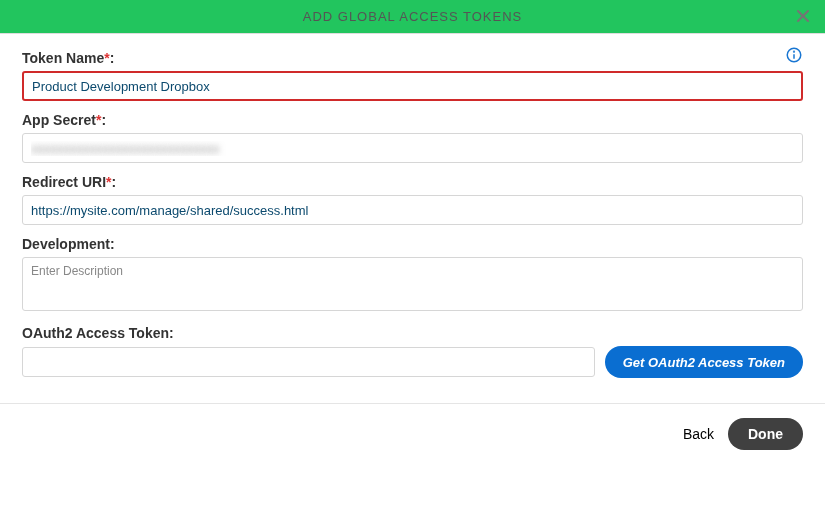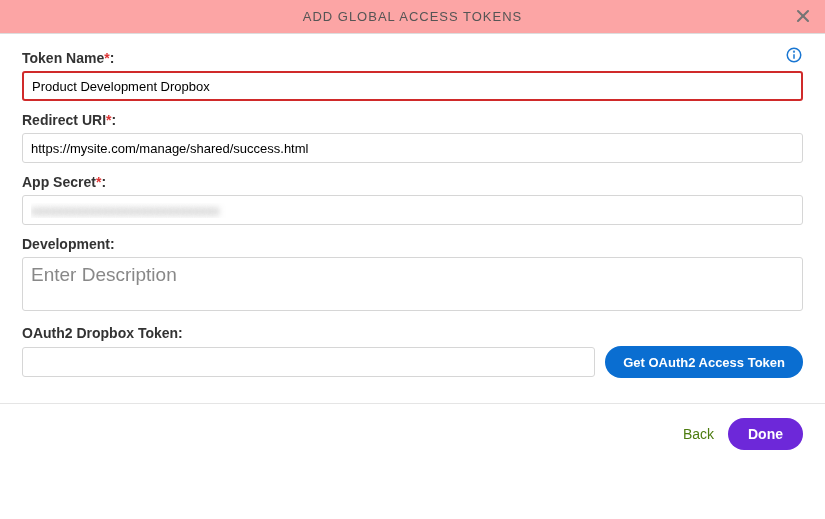--- a/index.html
+++ b/index.html
@@ -4,21 +4,21 @@
   <style>
     * { box-sizing: border-box; margin: 0; padding: 0; }
     body {
       font-family: Arial, Helvetica, sans-serif;
       font-size: 13px;
       color: #333;
       background: #fff;
       width: 825px;
     }
     .header {
-      background: #fca5a5;
+      background: #22c55e;
       height: 34px;
       display: flex;
       align-items: center;
       justify-content: center;
       position: relative;
       border-bottom: 1px solid #ddd;
     }
     .header-title {
       font-size: 13px;
       letter-spacing: 1px;
@@ -55,36 +55,36 @@
     .label-text { font-weight: bold; }
     .required { color: #d33; font-weight: bold; }
     .colon { font-weight: bold; }
     .input {
       width: 100%;
       height: 30px;
       border: 1px solid #d6d6d6;
       border-radius: 3px;
       padding: 5px 8px;
       font-size: 13px;
-      color: #000000;
+      color: #0c4a6e;
       outline: none;
     }
     .input::placeholder { color: #aaa; }
     .input-highlight { border: 2px solid #d02a2a; }
     .input-blurred {
       color: transparent;
       text-shadow: 0 0 6px rgba(120,120,120,0.8);
     }
     .textarea {
       width: 100%;
       height: 54px;
       border: 1px solid #d6d6d6;
       border-radius: 3px;
       padding: 6px 8px;
-      font-size: 19px;
+      font-size: 12px;
       resize: none;
       font-family: inherit;
       outline: none;
     }
     .textarea::placeholder { color: #888; }
     .oauth-row {
       display: flex;
       gap: 10px;
       align-items: center;
     }
@@ -92,40 +92,41 @@
     .btn-primary {
       background: #0a6ed1;
       color: #fff;
       border: none;
       border-radius: 16px;
       height: 32px;
       padding: 0 18px;
       font-size: 13px;
       font-weight: 600;
       cursor: pointer;
+      font-style: italic;
     }
     .footer {
       border-top: 1px solid #e5e5e5;
       padding: 14px 22px 18px 22px;
       display: flex;
       justify-content: flex-end;
       align-items: center;
       gap: 14px;
       margin-top: 8px;
     }
     .btn-back {
       background: none;
       border: none;
       font-size: 14px;
-      color: #4d7c0f;
+      color: #000000;
       cursor: pointer;
       font-weight: 500;
     }
     .btn-done {
-      background: #6d28d9;
+      background: #404040;
       color: #fff;
       border: none;
       border-radius: 16px;
       height: 32px;
       padding: 0 20px;
       font-size: 14px;
       font-weight: 600;
       cursor: pointer;
     }
     .first-field { margin-top: -16px; }
@@ -160,42 +161,42 @@
       <span class="label-text">Token Name</span><span class="required">*</span><span class="colon">:</span>
     </label>
     <input class="input input-highlight" value="Product Development Dropbox" style="">
   </div>
 
   <div class="field">
   </div>
 
   <div class="field">
     <label class="label">
+      <span class="label-text">App Secret</span><span class="required">*</span><span class="colon">:</span>
+    </label>
+    <input class="input input-blurred" value="xxxxxxxxxxxxxxxxxxxxxxxxxxxxx" style="">
+  </div>
+
+  <div class="field">
+    <label class="label">
       <span class="label-text">Redirect URI</span><span class="required">*</span><span class="colon">:</span>
     </label>
     <input class="input" value="https://mysite.com/manage/shared/success.html" style="">
   </div>
 
   <div class="field">
     <label class="label">
-      <span class="label-text">App Secret</span><span class="required">*</span><span class="colon">:</span>
-    </label>
-    <input class="input input-blurred" value="xxxxxxxxxxxxxxxxxxxxxxxxxxxxx" style="">
-  </div>
-
-  <div class="field">
-    <label class="label">
       <span class="label-text">Development</span><span class="colon">:</span>
     </label>
     <textarea class="textarea" placeholder="Enter Description" style=""></textarea>
   </div>
 
   <div class="field">
     <label class="label">
-      <span class="label-text">OAuth2 Dropbox Token</span><span class="colon">:</span>
+      <span class="label-text">OAuth2 Access Token</span><span class="colon">:</span>
     </label>
     <div class="oauth-row">
       <input class="input oauth-input" value="" style="">
       <button class="btn-primary">Get OAuth2 Access Token</button>
     </div>
   </div>
 
 </div>
 
 <div class="footer">

